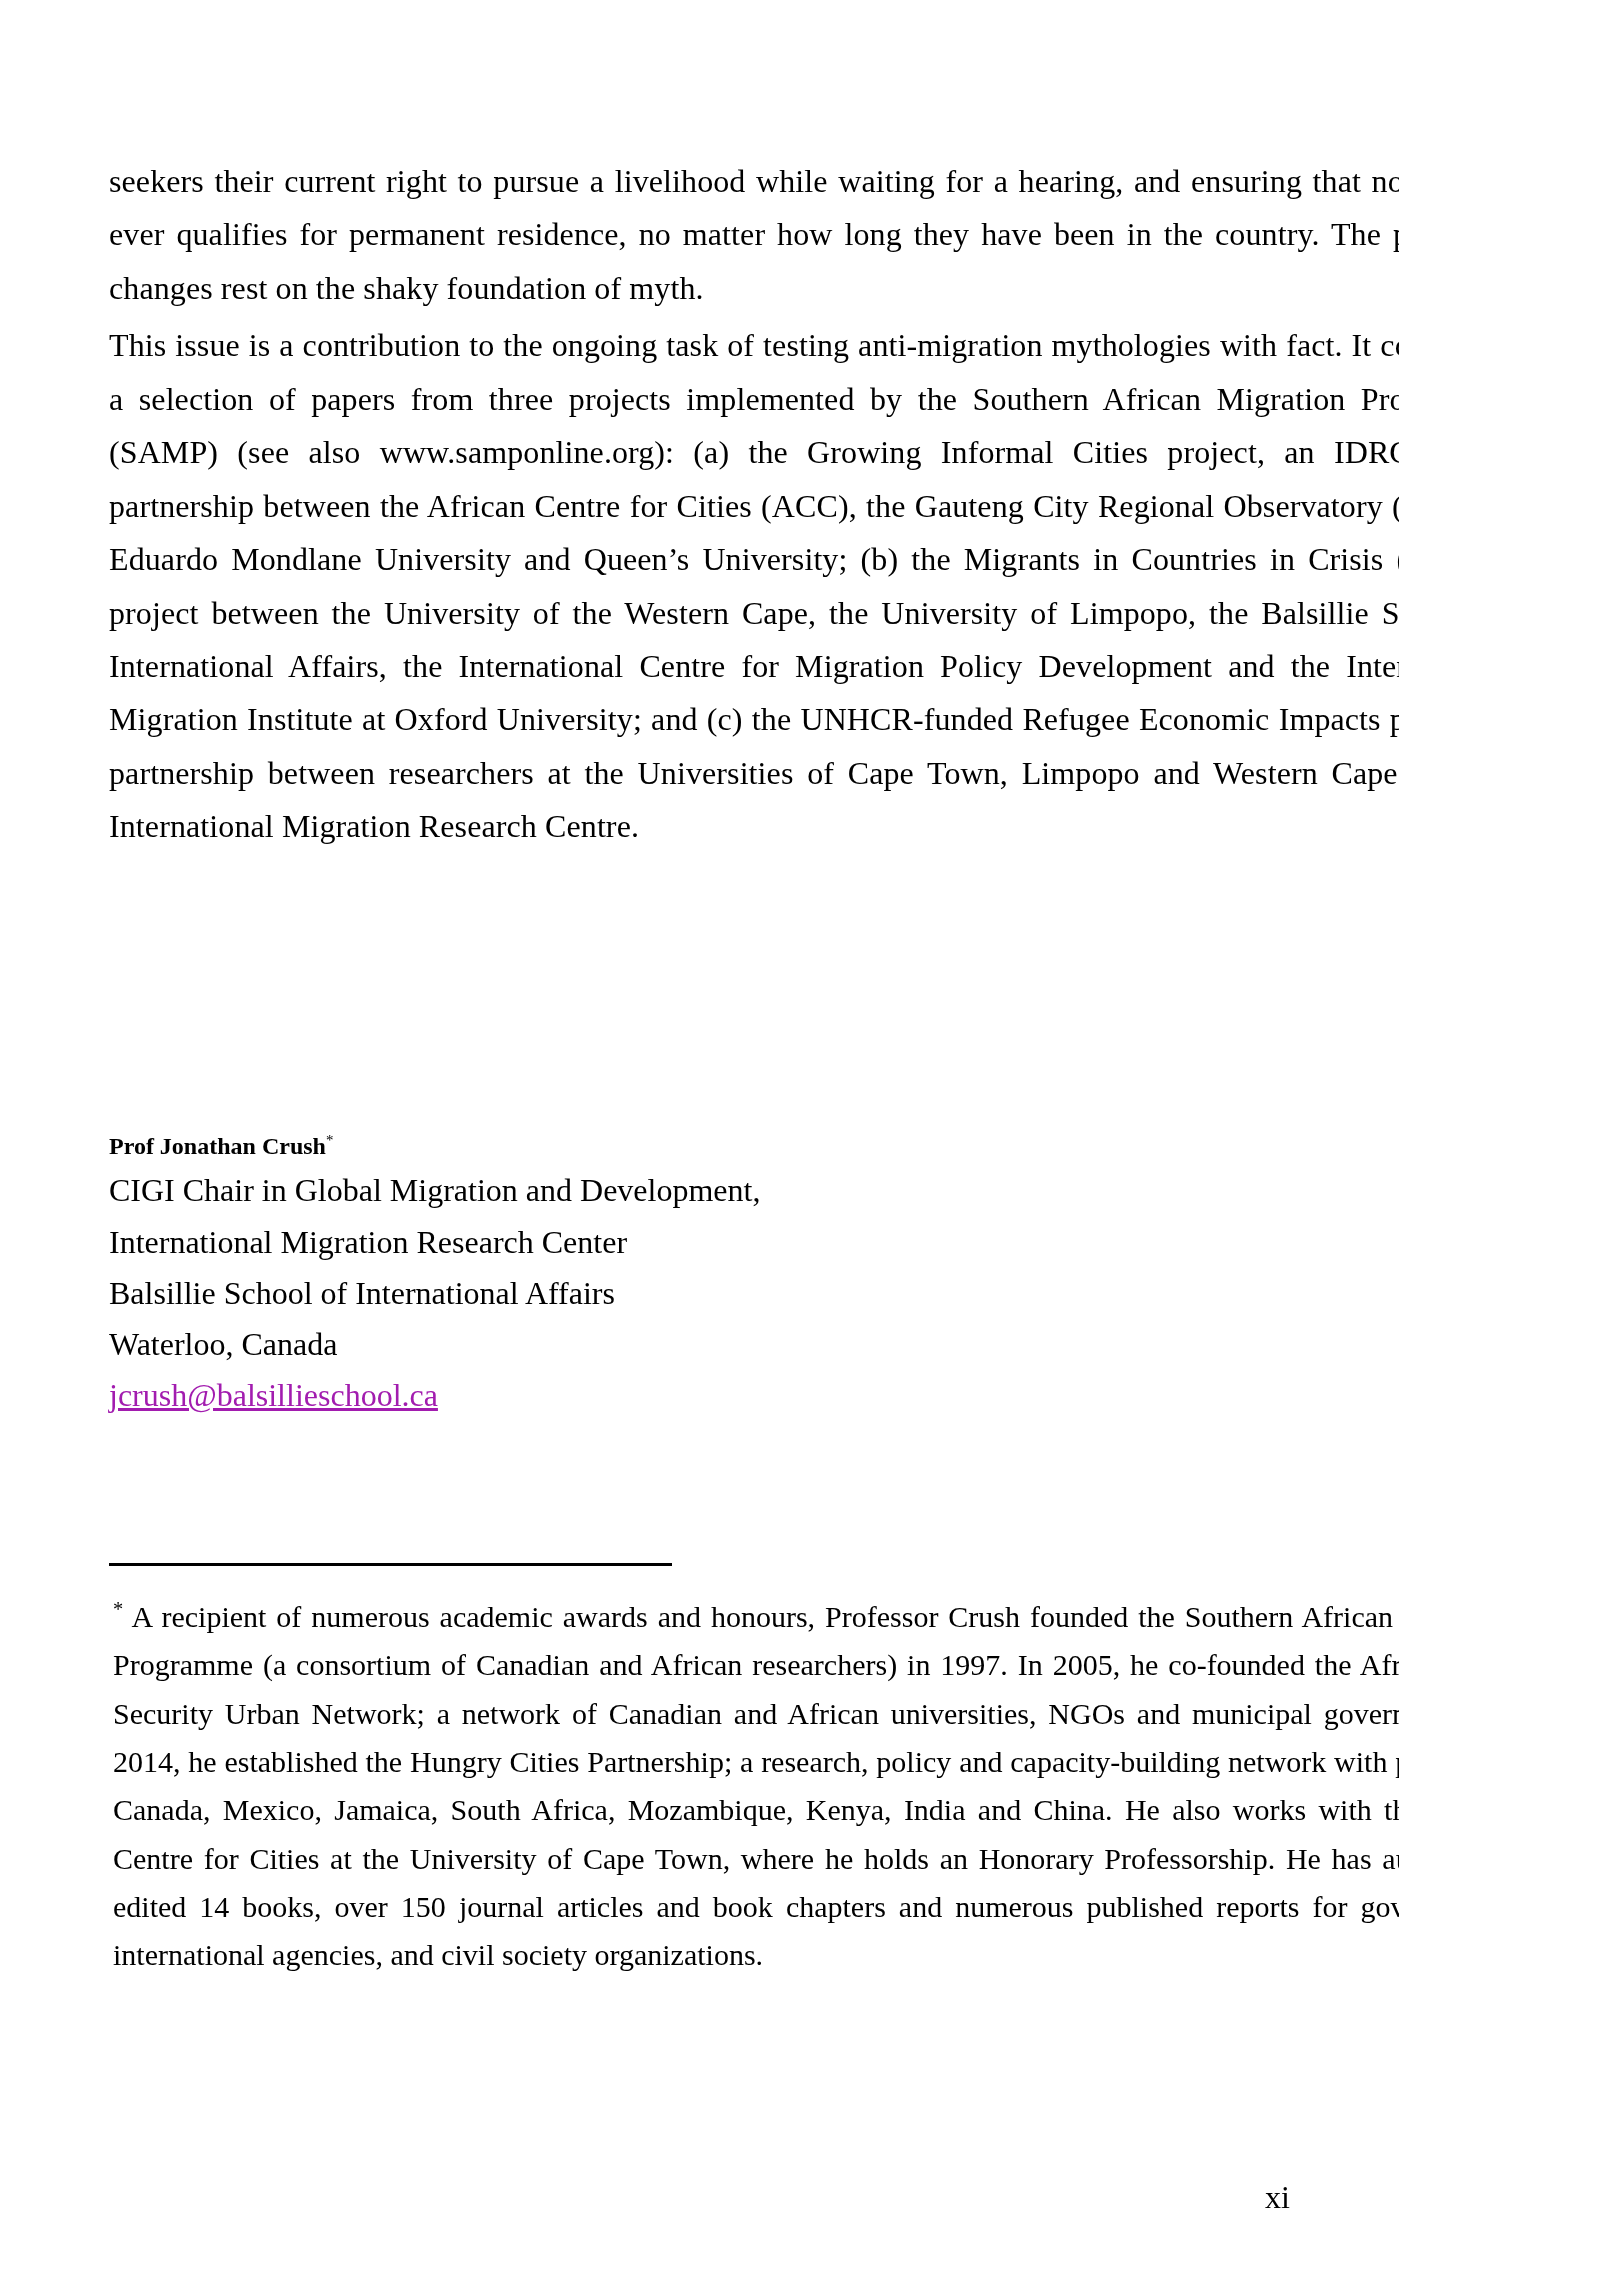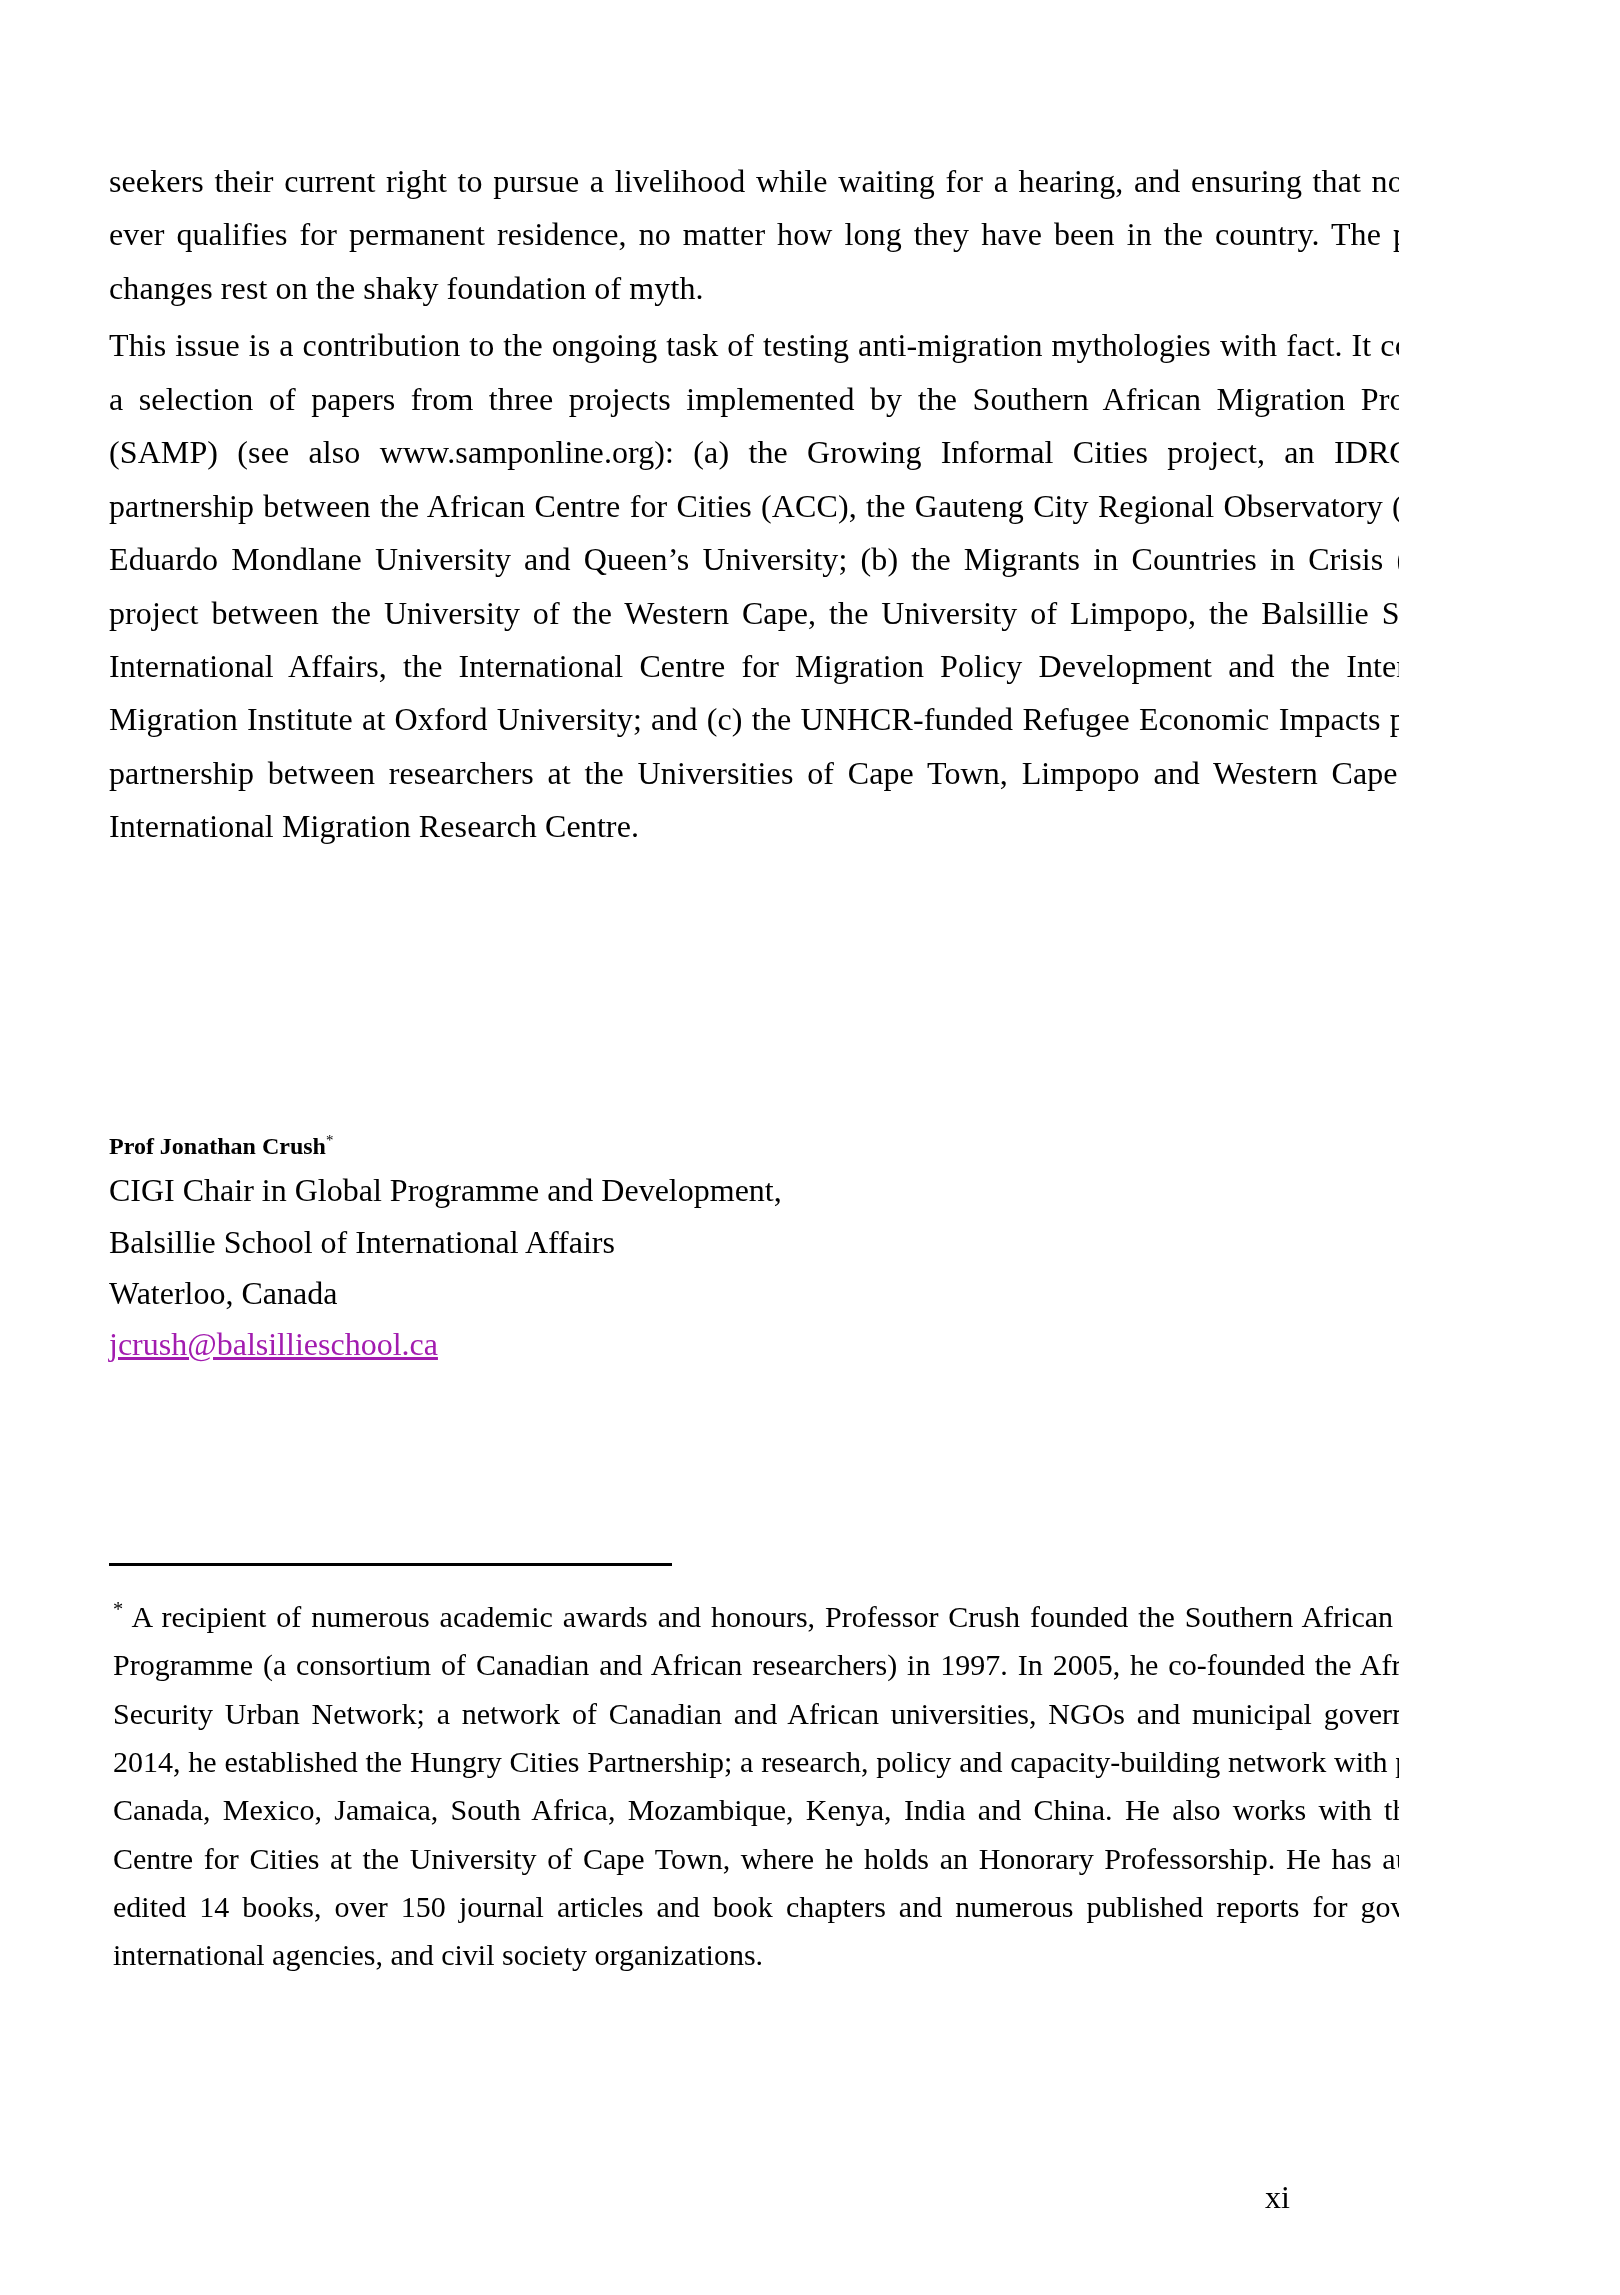--- a/index.html
+++ b/index.html
@@ -101,21 +101,22 @@
 
 <div class="page">
 
   <div class="content">
     <p class="body-par">seekers their current right to pursue a livelihood while waiting for a hearing, and ensuring that no refugee ever qualifies for permanent residence, no matter how long they have been in the country. The proposed changes rest on the shaky foundation of myth.</p>
     <p class="body-par">This issue is a contribution to the ongoing task of testing anti-migration mythologies with fact. It comprises a selection of papers from three projects implemented by the Southern African Migration Programme (SAMP) (see also www.samponline.org): (a) the Growing Informal Cities project, an IDRC-funded partnership between the African Centre for Cities (ACC), the Gauteng City Regional Observatory (GCRO), Eduardo Mondlane University and Queen’s University; (b) the Migrants in Countries in Crisis (MICIC) project between the University of the Western Cape, the University of Limpopo, the Balsillie School of International Affairs, the International Centre for Migration Policy Development and the International Migration Institute at Oxford University; and (c) the UNHCR-funded Refugee Economic Impacts project, a partnership between researchers at the Universities of Cape Town, Limpopo and Western Cape and the International Migration Research Centre.</p>
   </div>
 
   <div class="signature">
     <div class="sig-name"><span>Prof Jonathan Crush</span><sup class="star">*</sup></div>
-    <div class="sig-line">CIGI Chair in Global Programme and Development,</div>
+    <div class="sig-line">CIGI Chair in Global Migration and Development,</div>
+    <div class="sig-line">International Migration Research Center</div>
     <div class="sig-line">Balsillie School of International Affairs</div>
     <div class="sig-line">Waterloo, Canada</div>
     <div class="sig-line"><a class="email" href="#">jcrush@balsillieschool.ca</a></div>
   </div>
 
   <div class="footnote-area">
     <div class="footnote-rule"></div>
     <p class="footnote-text"><sup class="fn-star">*</sup> <span>A recipient of numerous academic awards and honours, Professor Crush founded the Southern African Migration Programme (a consortium of Canadian and African researchers) in 1997.  In 2005, he co-founded the African Food Security Urban Network; a network of Canadian and African universities, NGOs and municipal governments.  In 2014, he established the Hungry Cities Partnership; a research, policy and capacity-building network with partners in Canada, Mexico, Jamaica, South Africa, Mozambique, Kenya, India and China.  He also works with the African Centre for Cities at the University of Cape Town, where he holds an Honorary Professorship. He has authored or edited 14 books, over 150 journal articles and book chapters and numerous published reports for governments, international agencies, and civil society organizations.</span></p>
   </div>
 

